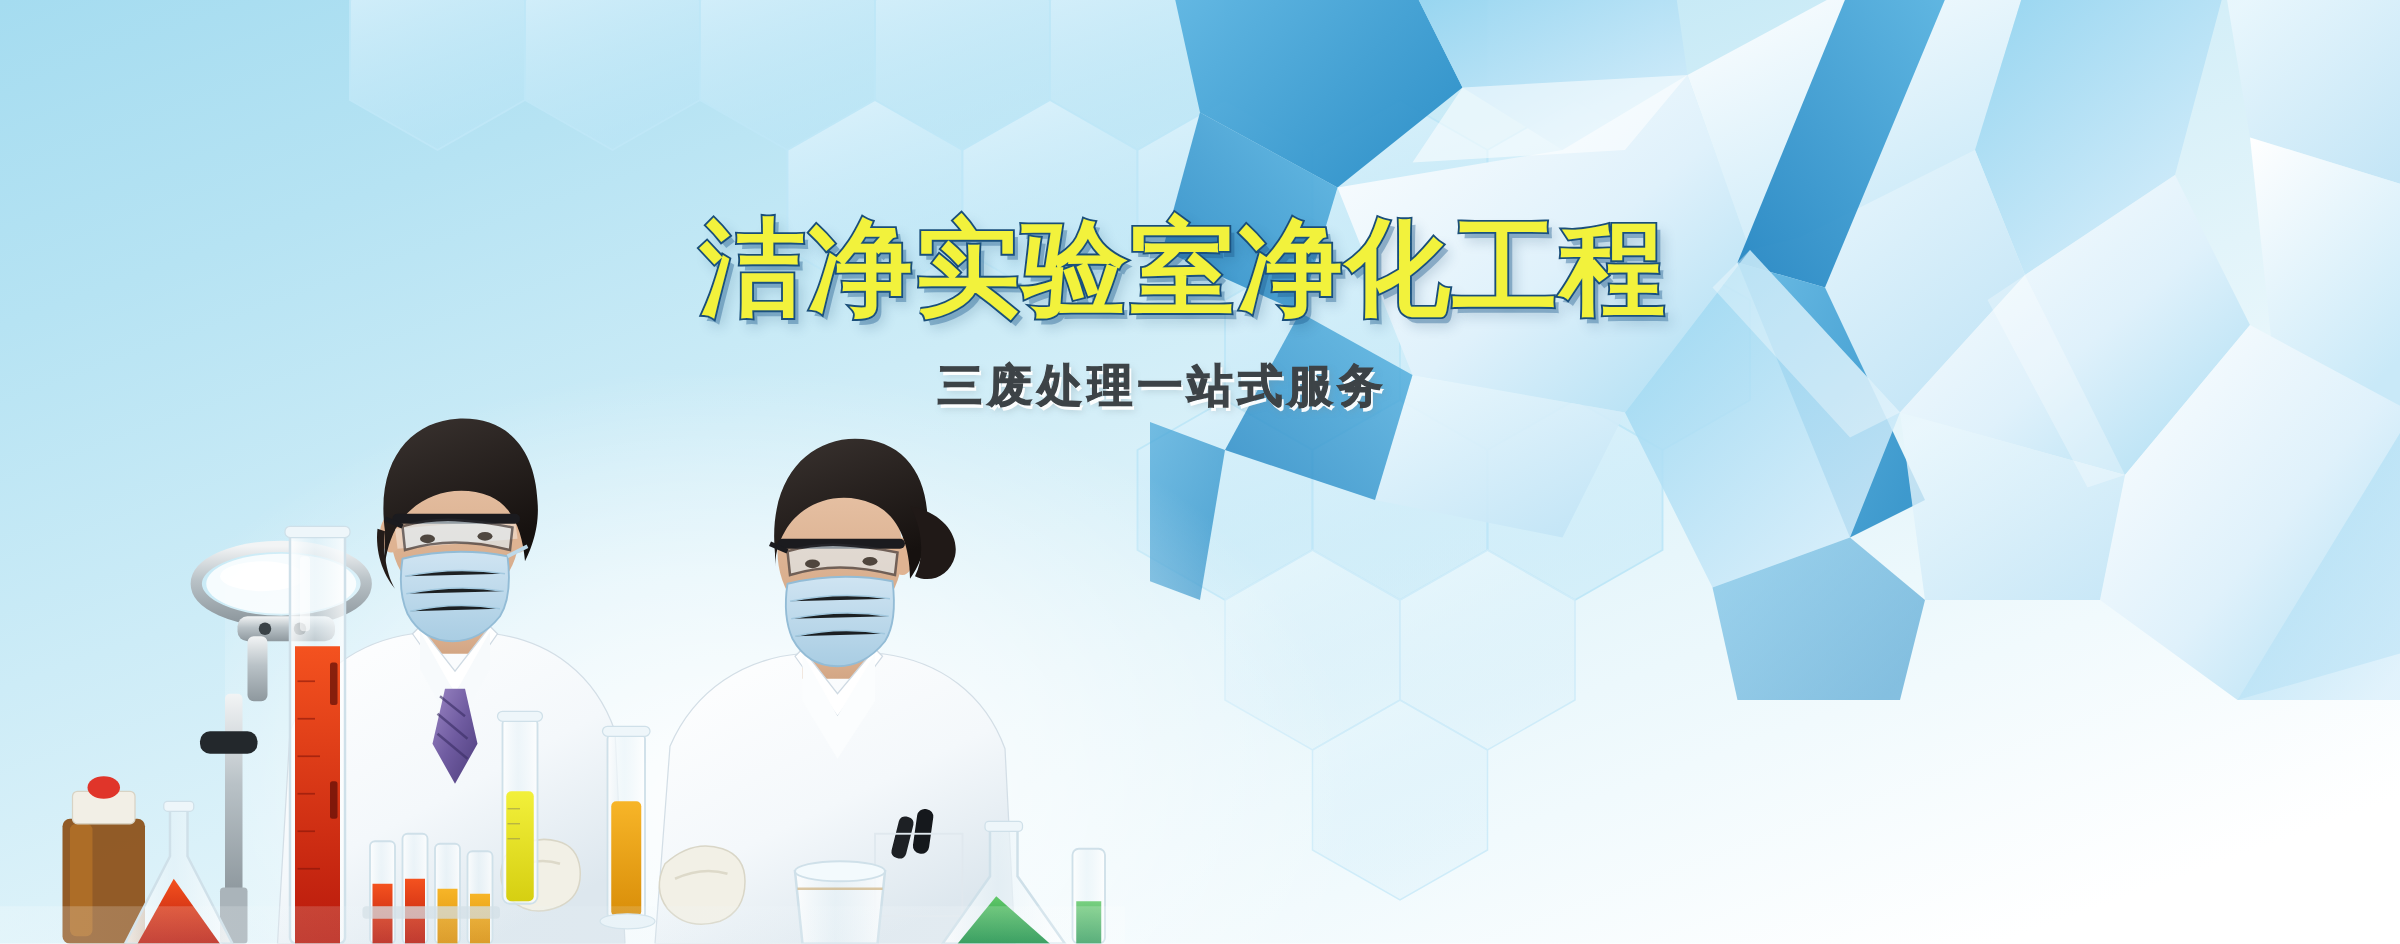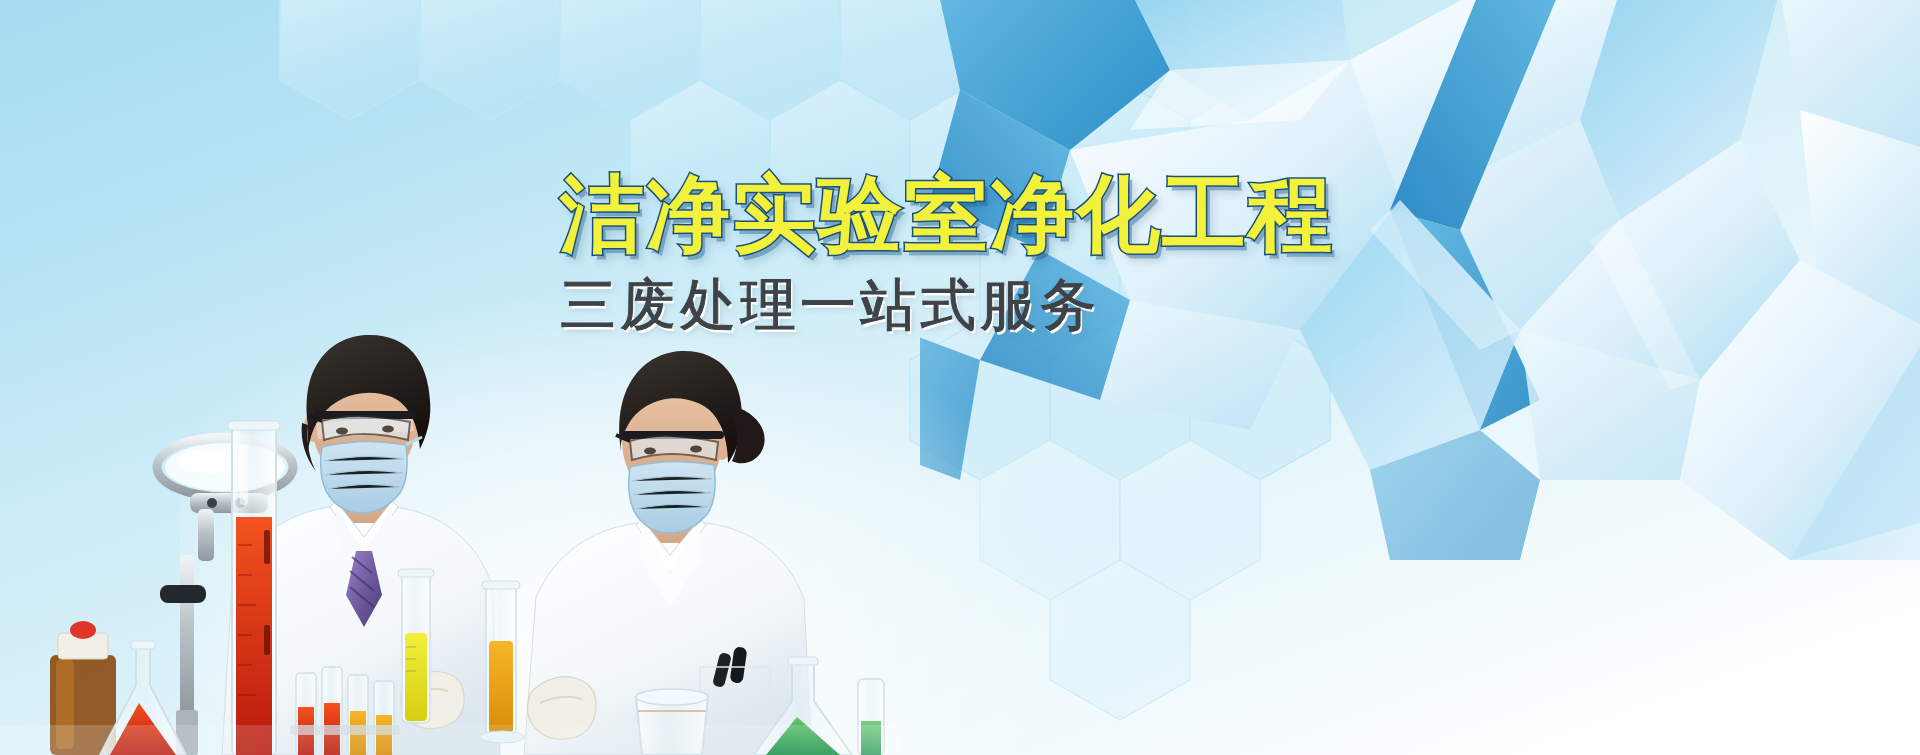--- a/index.html
+++ b/index.html
@@ -35,21 +35,21 @@
   .hexlayer { position:absolute; inset:0; pointer-events:none; }
 
   
   .crystals { position:absolute; right:0; top:0; width:1000px; height:560px; pointer-events:none; }
 
   
   .copy {
     position:absolute;
     left:560px; top:172px;
     width:740px;
-    text-align:left;
+    text-align:center;
     z-index:40;
   }
   .line-main {
     font-size:84px;
     font-weight:bold;
     letter-spacing:2px;
     line-height:1.02;
     color:#f2f23c;
     -webkit-text-stroke:3px #1b4f7a;
     paint-order:stroke fill;
@@ -64,23 +64,23 @@
     font-weight:bold;
     letter-spacing:2px;
     line-height:1.05;
     color:#14a04d;
     text-shadow:
        3px 4px 0 rgba(20,110,70,.55),
        4px 6px 7px rgba(15,90,60,.25);
     white-space:nowrap;
   }
   .line-tag {
-    margin-top:18px;
-    font-size:56px;
-    font-weight:400;
+    margin-top:32px;
+    font-size:36px;
+    font-weight:700;
     letter-spacing:4px;
     line-height:1.05;
     color:#3d4347;
     -webkit-text-stroke:1px #3d4347;
     text-shadow:
        2px 3px 0 rgba(255,255,255,.95),
        3px 4px 6px rgba(120,140,150,.35);
     white-space:nowrap;
   }
 

